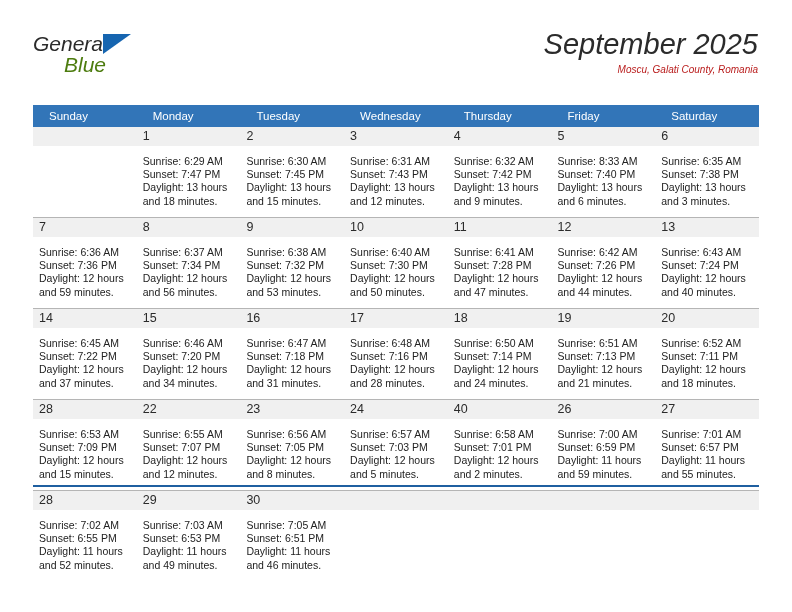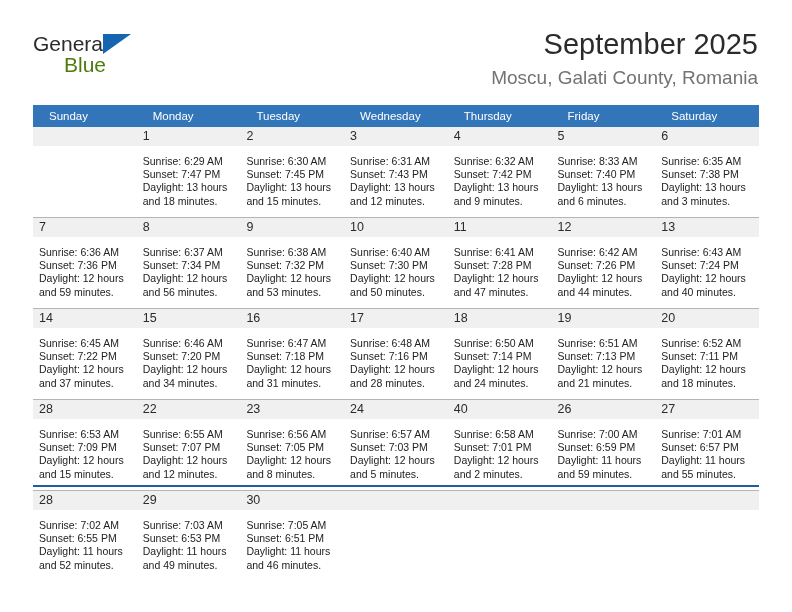--- a/index.html
+++ b/index.html
@@ -21,20 +21,21 @@
     box-sizing: border-box;
   }
 
   
   .header {
     position: absolute;
     left: 0;
     top: 0;
     width: 792px;
     height: 100px;
+    font-style: italic;
   }
   .logo {
     position: absolute;
     left: 33px;
     top: 32px;
     width: 200px;
     height: 48px;
   }
   .logo-general {
     position: absolute;
@@ -70,24 +71,23 @@
     text-align: right;
   }
   .cal-title {
     font-size: 29px;
     color: #2b2b2b;
     line-height: 32px;
     white-space: nowrap;
     font-weight: normal;
   }
   .cal-subtitle {
-    font-size: 19px;
-    color: #737373;
+    font-size: 10px;
+    color: #b91c1c;
     line-height: 20px;
-    margin-top: 8px;
     white-space: nowrap;
   }
 
   
   .calendar {
     position: absolute;
     left: 33px;
     top: 105px;
     width: 726px;
     border-collapse: collapse;

